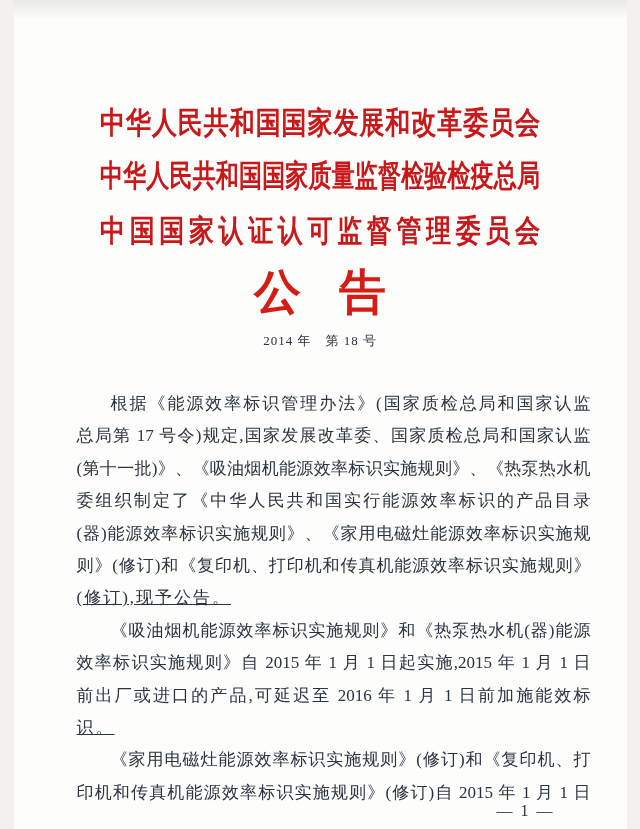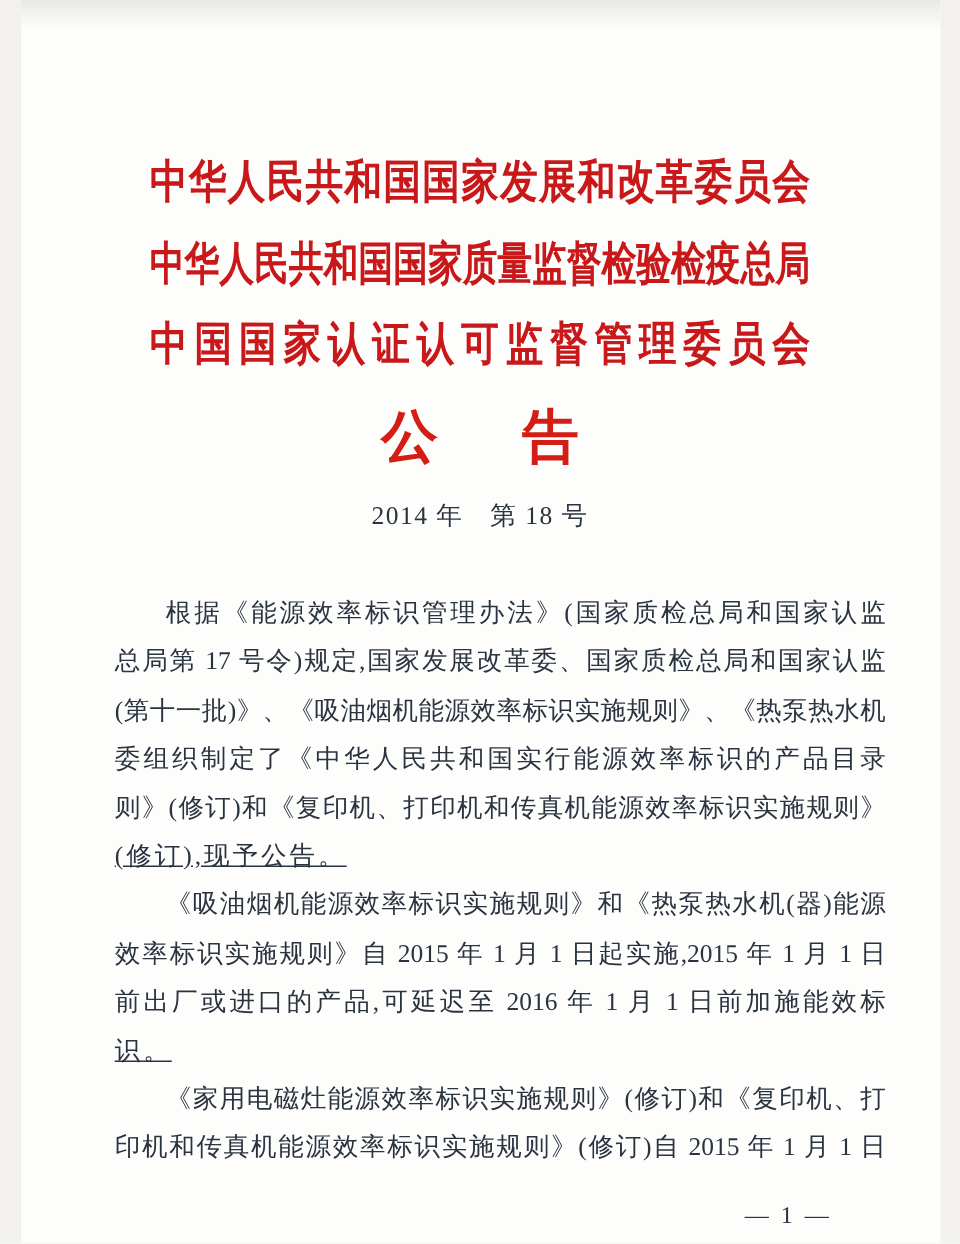--- a/index.html
+++ b/index.html
@@ -37,30 +37,30 @@
     text-align: justify;
     text-align-last: justify;
   }
   .gov-line.l1 { font-size: 25px; transform: scaleY(1.22); }
   .gov-line.l2 { font-size: 23px; transform: scaleY(1.33); }
   .gov-line.l3 { font-size: 25px; transform: scaleY(1.22); }
   .announcement {
     width: 132px;
     margin: 6px auto 0;
     line-height: 56px;
-    font-size: 38px;
+    font-size: 47px;
     font-weight: bold;
     color: #d41d15;
     text-align: justify;
     text-align-last: justify;
   }
   .issue {
     margin-top: 12px;
     text-align: center;
-    font-size: 17px;
+    font-size: 13px;
     letter-spacing: 1px;
     color: #2a3340;
   }
   .doc-body {
     margin: 38px 0 0 63px;
     width: 514px;
     font-size: 17px;
     color: #2a3340;
   }
   .bline {
@@ -100,20 +100,21 @@
 
   <div class="announcement">公告</div>
 
   <div class="issue">2014 年　第 18 号</div>
 
   <main class="doc-body">
     <div class="bline indent">根据《能源效率标识管理办法》(国家质检总局和国家认监</div>
     <div class="bline">总局第 17 号令)规定,国家发展改革委、国家质检总局和国家认监</div>
     <div class="bline">(第十一批)》、《吸油烟机能源效率标识实施规则》、《热泵热水机</div>
     <div class="bline">委组织制定了《中华人民共和国实行能源效率标识的产品目录</div>
+    <div class="bline">(器)能源效率标识实施规则》、《家用电磁灶能源效率标识实施规</div>
     <div class="bline">则》(修订)和《复印机、打印机和传真机能源效率标识实施规则》</div>
     <div class="bline end">(修订),现予公告。</div>
 
     <div class="bline indent">《吸油烟机能源效率标识实施规则》和《热泵热水机(器)能源</div>
     <div class="bline">效率标识实施规则》自 2015 年 1 月 1 日起实施,2015 年 1 月 1 日</div>
     <div class="bline">前出厂或进口的产品,可延迟至 2016 年 1 月 1 日前加施能效标</div>
     <div class="bline end">识。</div>
 
     <div class="bline indent">《家用电磁灶能源效率标识实施规则》(修订)和《复印机、打</div>
     <div class="bline">印机和传真机能源效率标识实施规则》(修订)自 2015 年 1 月 1 日</div>

